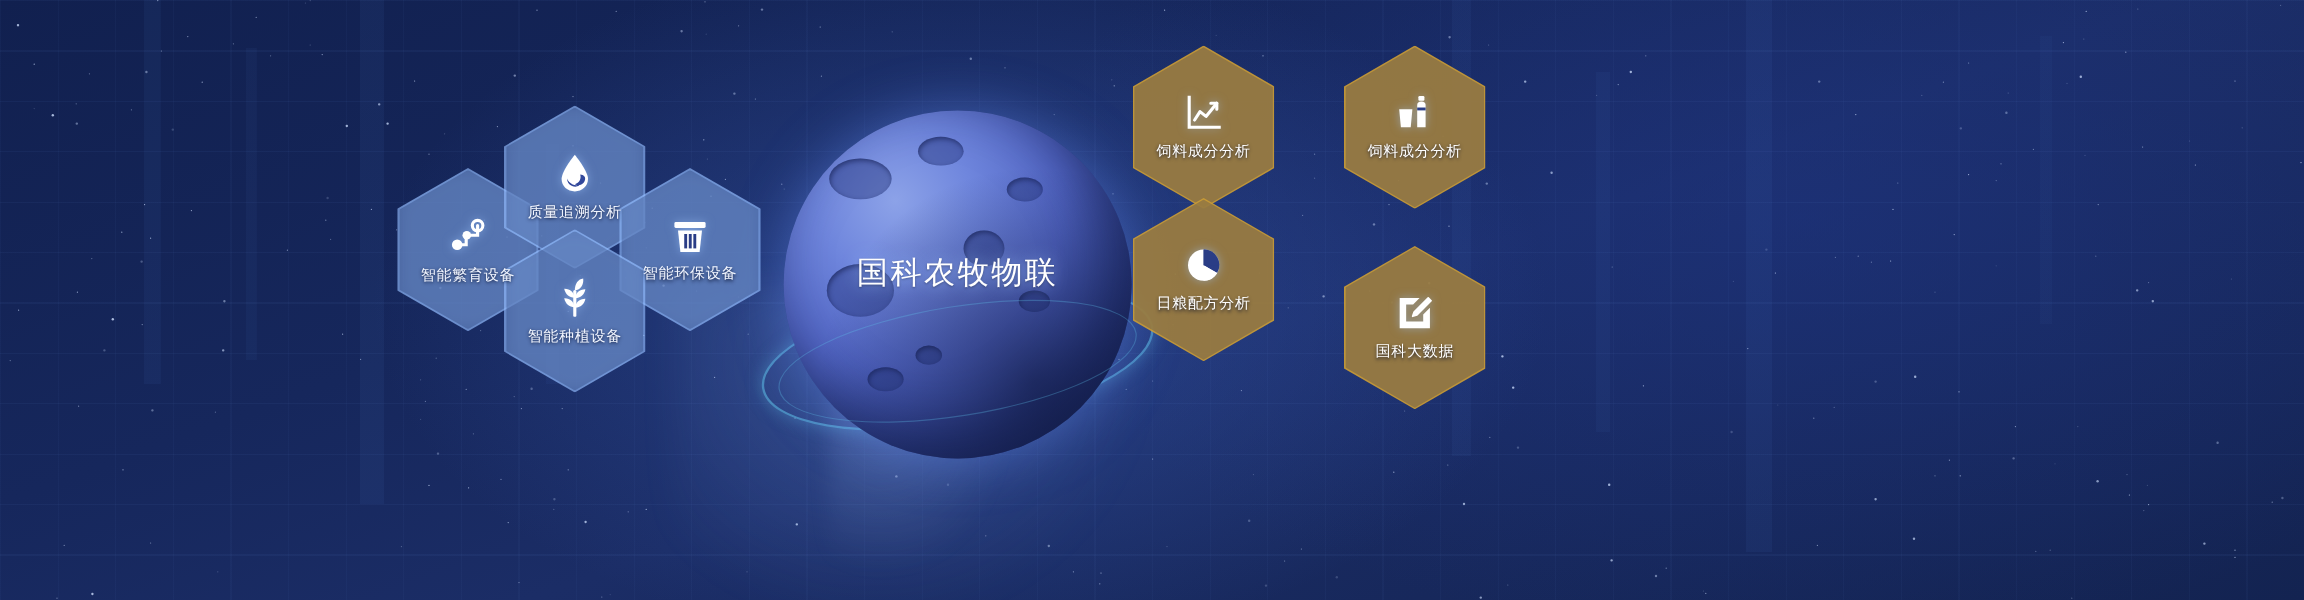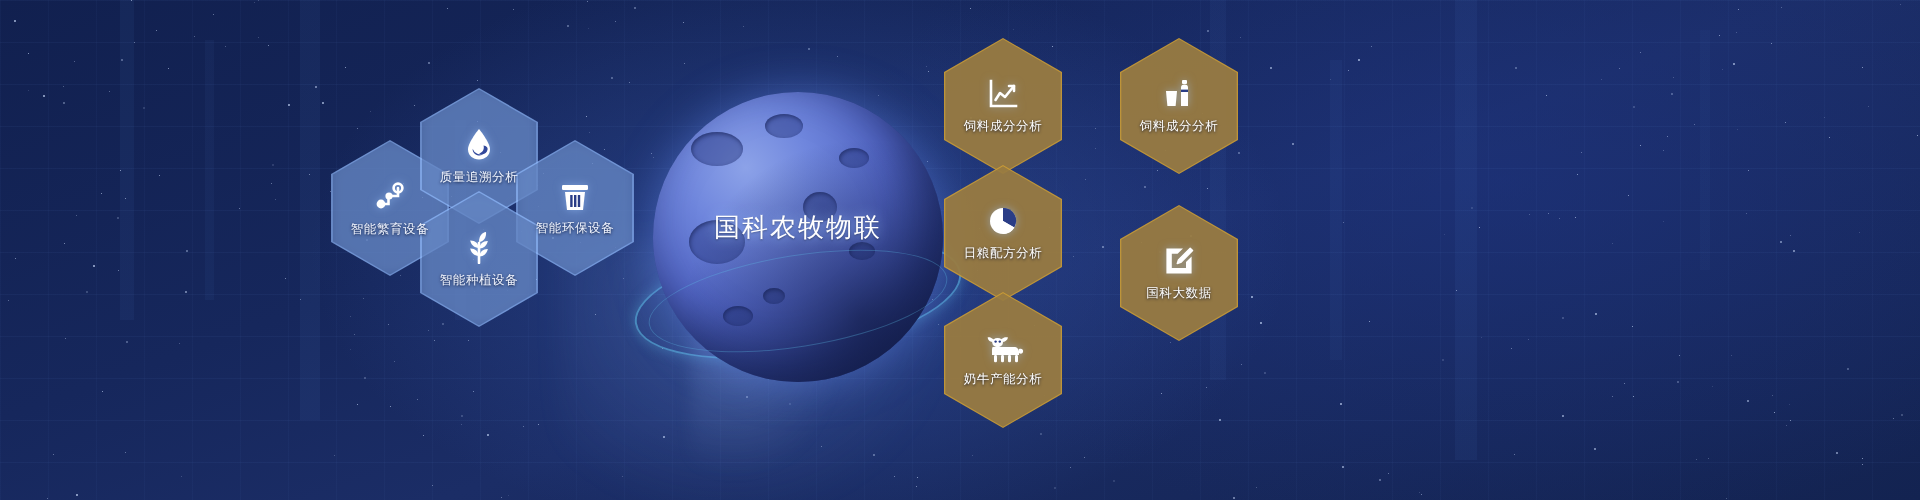--- a/index.html
+++ b/index.html
@@ -544,33 +544,14 @@
         <circle cx="16" cy="16" r="13" fill="#fff"></circle>
         <path d="M16 16 L16 3 A13 13 0 0 1 27.3 22.5 Z" fill="#2a3d86"></path>
         <path d="M16 16 L27.3 22.5 A13 13 0 0 1 16 29 Z" fill="#fff"></path>
         <path d="M16 16 L16 3 A13 13 0 0 1 29 16 Z" fill="#2a3d86"></path>
       </svg>
     </div>
     <div class="lbl">日粮配方分析</div>
   </div>
 
 
-  <div class="hex gold" style="left:944px; top:292px;">
-    <div class="shape"></div>
-    <div class="ic">
-      <svg width="44" height="30" viewBox="0 0 44 30" fill="none">
-        <path d="M13 7 C13 7 10 3.4 6.6 4.4 C7 7.4 9.4 9 12 9 Z" fill="#fff"></path>
-        <path d="M20 6.6 C20 6.6 23.4 3.2 27 4.6 C26.4 7.6 23.6 9.2 21 9 Z" fill="#fff"></path>
-        <ellipse cx="16.6" cy="9.6" rx="5.4" ry="4.6" fill="#fff"></ellipse>
-        <circle cx="14.6" cy="8.6" r="1.2" fill="#2a3d86"></circle>
-        <circle cx="18.8" cy="8.6" r="1.2" fill="#2a3d86"></circle>
-        <path d="M12 14 H33 C36 14 38 16 38 19 V22 H11 V19 C11 16 11 14 12 14 Z" fill="#fff"></path>
-        <rect x="13" y="22" width="3" height="7.2" rx="1.3" fill="#fff"></rect>
-        <rect x="20" y="22" width="3" height="7.2" rx="1.3" fill="#fff"></rect>
-        <rect x="27" y="22" width="3" height="7.2" rx="1.3" fill="#fff"></rect>
-        <rect x="34" y="22" width="3" height="7.2" rx="1.3" fill="#fff"></rect>
-        <path d="M38 16 C41 15 42.6 16.6 42 19 C41.4 21 39.4 21 38 20 Z" fill="#fff"></path>
-      </svg>
-    </div>
-    <div class="lbl">奶牛产能分析</div>
-  </div>
 
 </div>
 
 </body></html>

